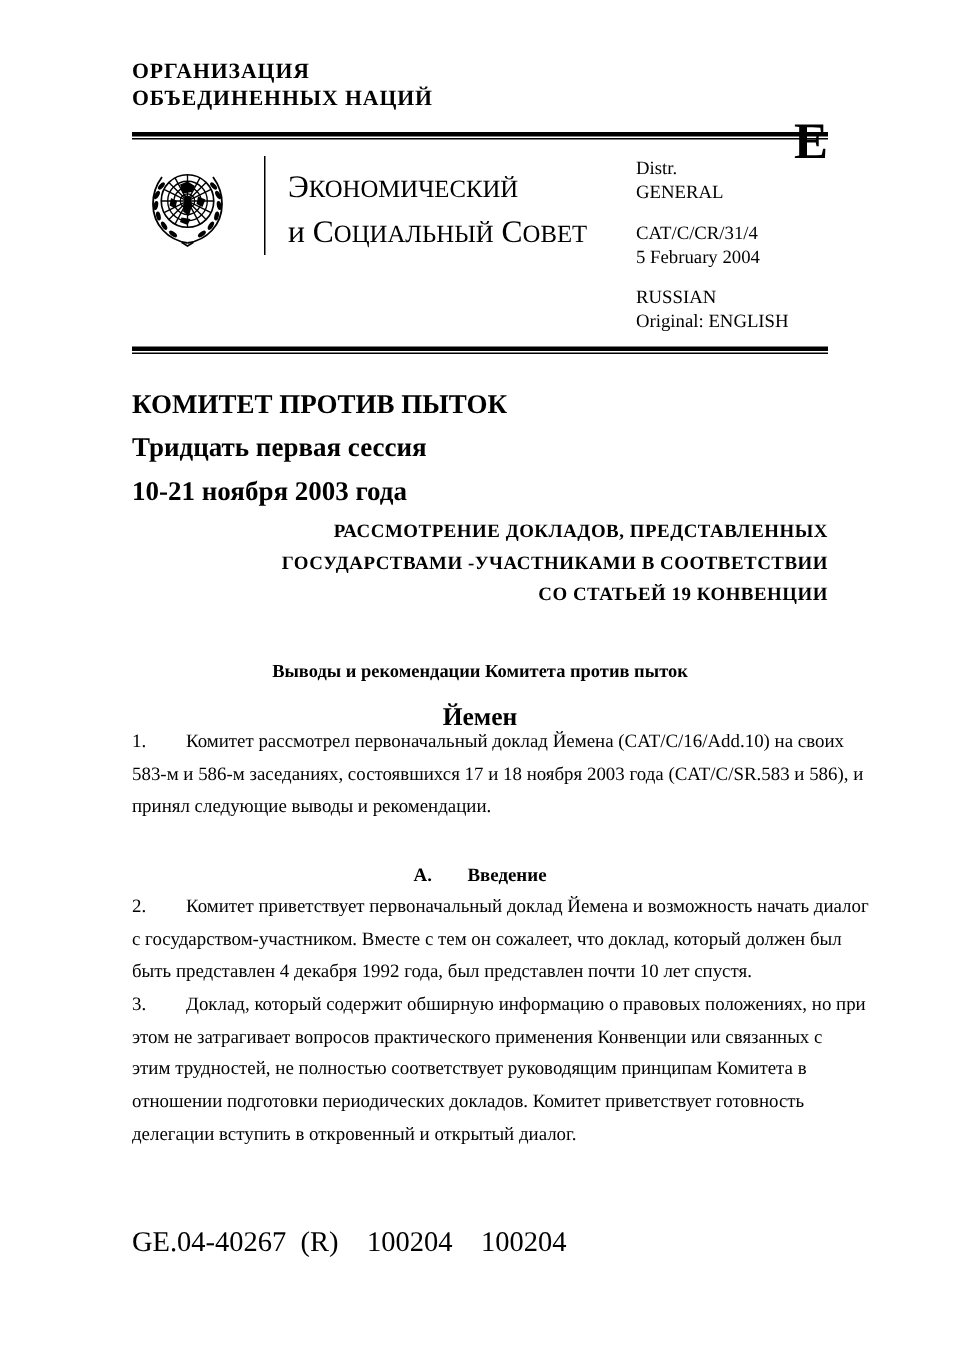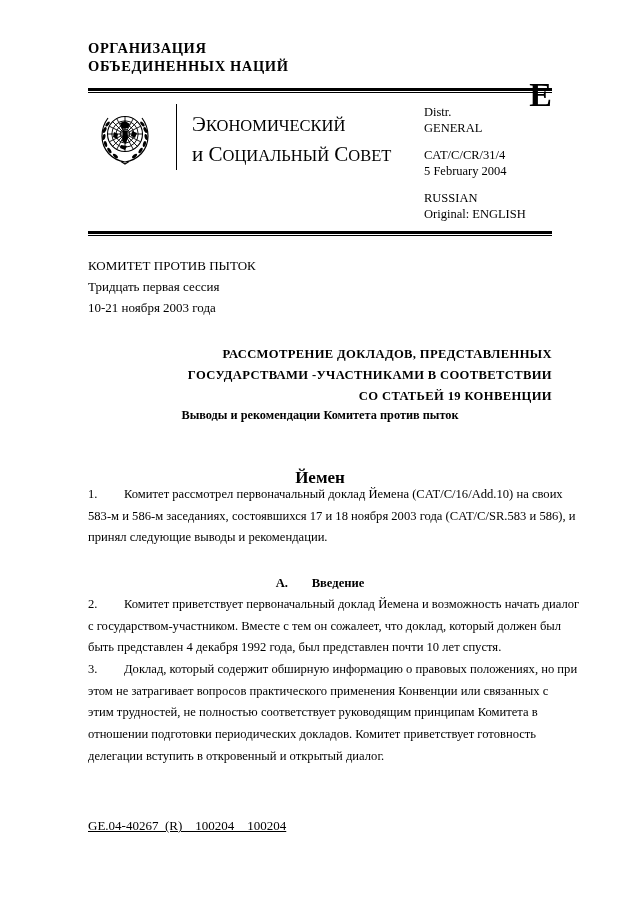--- a/index.html
+++ b/index.html
@@ -122,43 +122,44 @@
   }
   .distr .grp { display: block; }
   .distr .gap { display: block; height: 11px; }
   .distr span.line { display: block; white-space: nowrap; }
 
   
   .committee {
     position: absolute;
     left: 88px;
     top: 255px;
-    font-size: 13px;
+    font-size: 18px;
     line-height: 1.62;
+    font-weight: bold;
   }
   .committee .line { display: block; white-space: nowrap; }
 
   
   .doc-title {
     position: absolute;
     left: 88px;
     top: 344px;
     width: 464px;
     text-align: right;
     font-weight: bold;
     font-size: 12.6px;
     line-height: 1.66;
     letter-spacing: 0.35px;
   }
   .doc-title .line { display: block; }
 
   .subtitle {
     position: absolute;
     left: 88px;
-    top: 408px;
+    top: 440px;
     width: 464px;
     text-align: center;
     font-weight: bold;
     font-size: 12.3px;
   }
   .country {
     position: absolute;
     left: 88px;
     top: 468px;
     width: 464px;
@@ -191,23 +192,22 @@
   }
   #section-a .sec-letter { display: inline-block; width: 36px; text-align: left; }
   #para-2 { top: 594px; }
   #para-3 { top: 659px; }
 
   
   .footer {
     position: absolute;
     left: 88px;
     top: 818px;
-    font-size: 13px;
+    font-size: 19px;
     white-space: pre;
-    text-decoration: underline;
   }
 </style>
 </head>
 <body>
 
 <div class="page">
 
   <div class="masthead">
     <div class="org-name">
       <span class="l1">ОРГАНИЗАЦИЯ</span>

